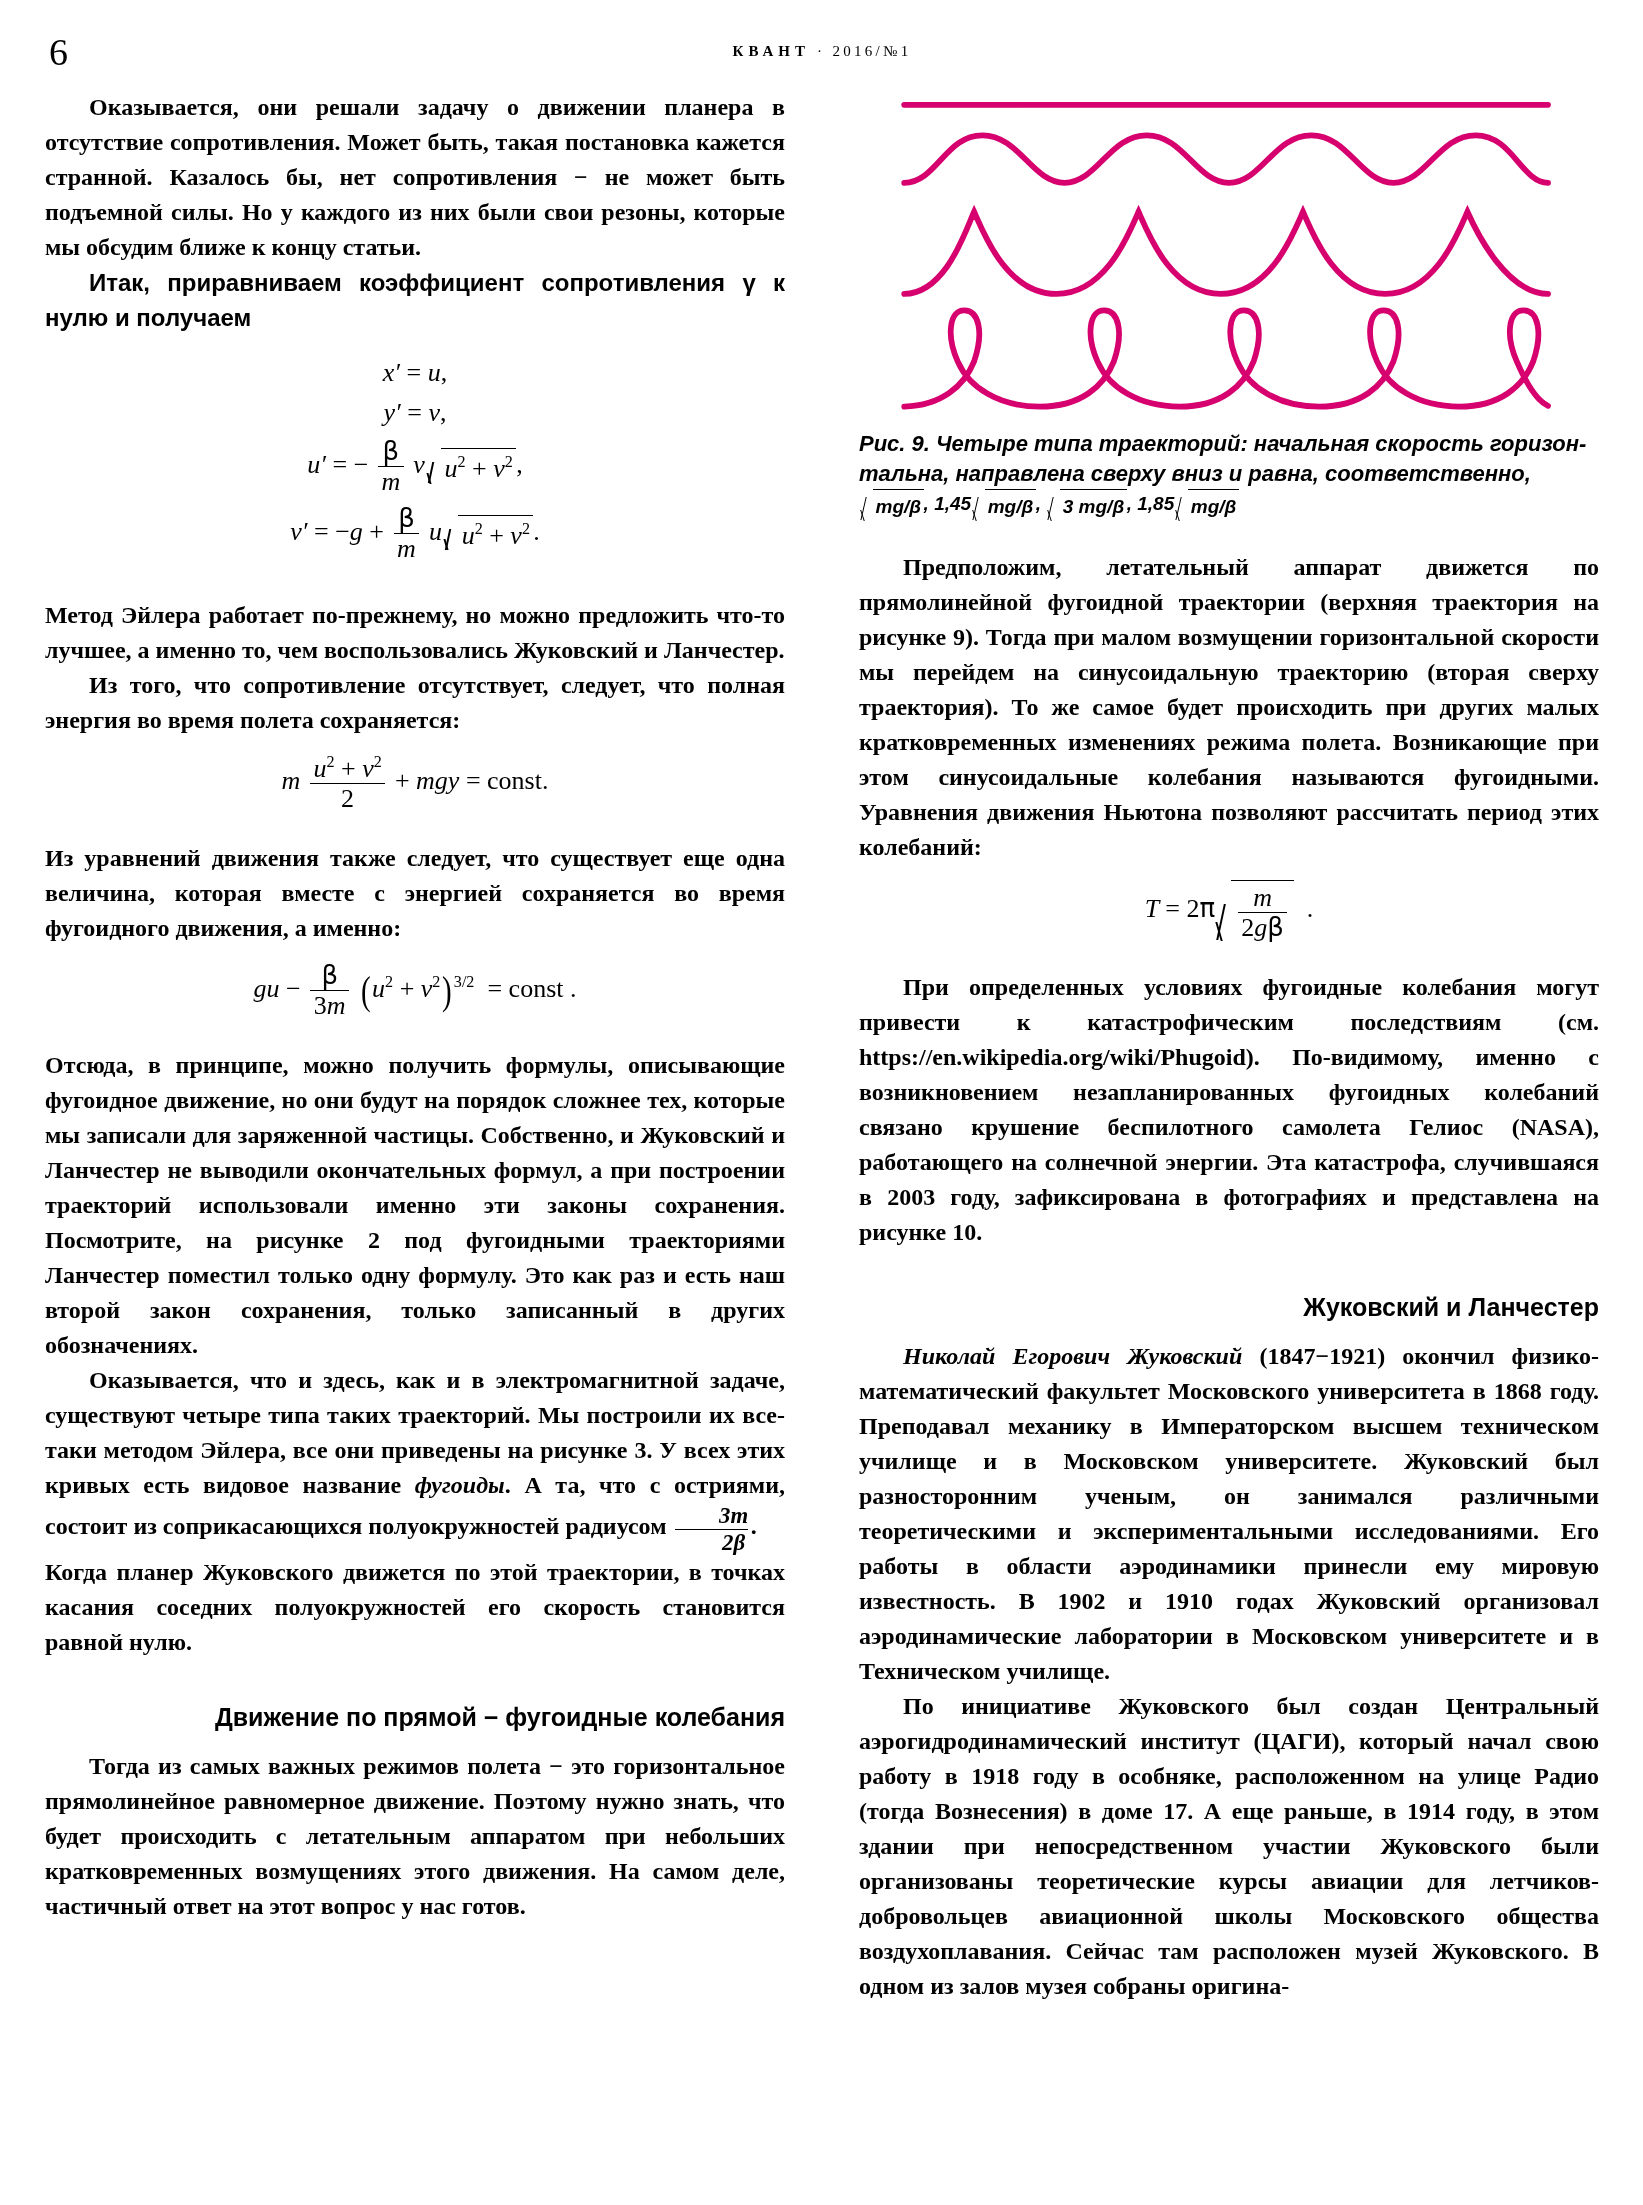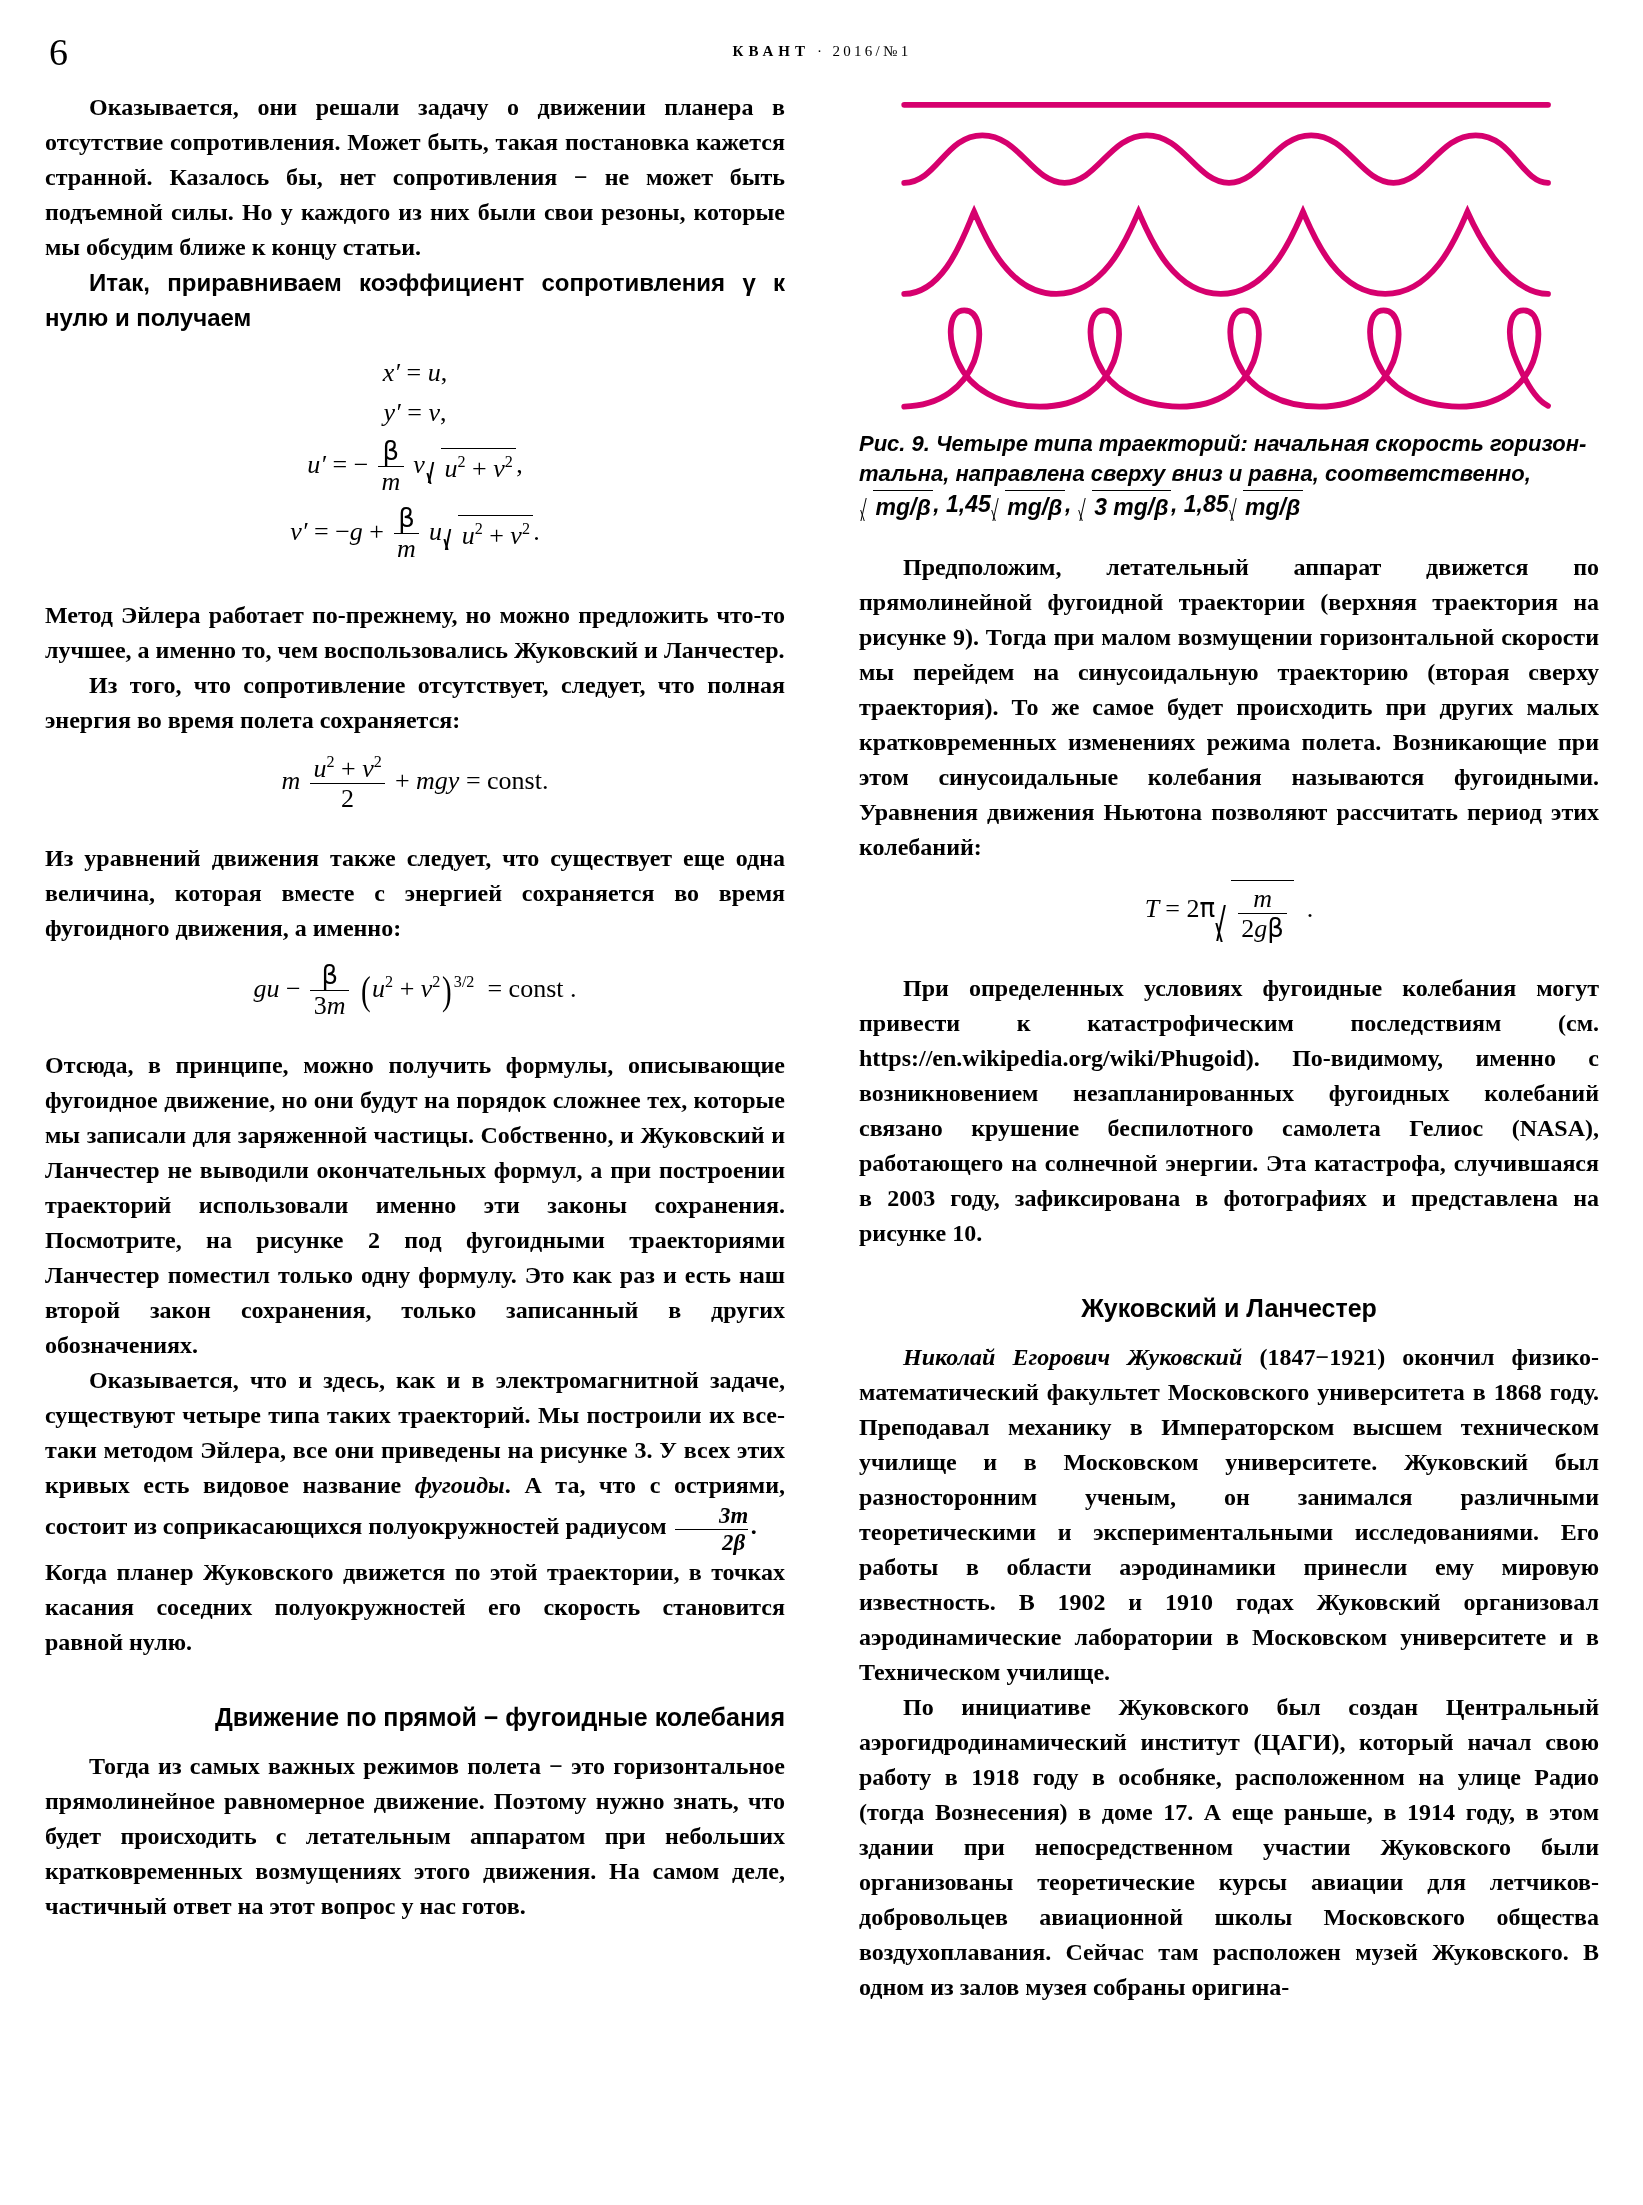--- a/index.html
+++ b/index.html
@@ -80,21 +80,21 @@
     font-size: 23px;
     line-height: 35px;
   }
 
   h3.section {
     margin: 0;
     font-family: "Liberation Sans", "DejaVu Sans", sans-serif;
     font-weight: bold;
     font-size: 25px;
     line-height: 33px;
-    text-align: center;
+    text-align: right;
     letter-spacing: 0px;
   }
   h3.section.left-sec { text-align: right; }
 
   .spacer-s  { height: 15px; }
   .spacer-m  { height: 28px; }
   .spacer-l  { height: 41px; }
 
   
   .math {
@@ -186,21 +186,21 @@
     font-family: "Liberation Sans", "DejaVu Sans", sans-serif;
     font-style: italic;
     font-size: 22px;
     line-height: 30px;
     text-align: justify;
     font-weight: bold;
   }
   .figcap .capmath {
     font-family: "Liberation Sans", "DejaVu Sans", sans-serif;
     font-style: italic;
-    font-size: 23px;
+    font-size: 19px;
   }
   .capsqrt {
     display: inline-block;
     position: relative;
     padding-left: 14px;
     vertical-align: middle;
   }
   .capsqrt::before {
     content: "";
     position: absolute;

